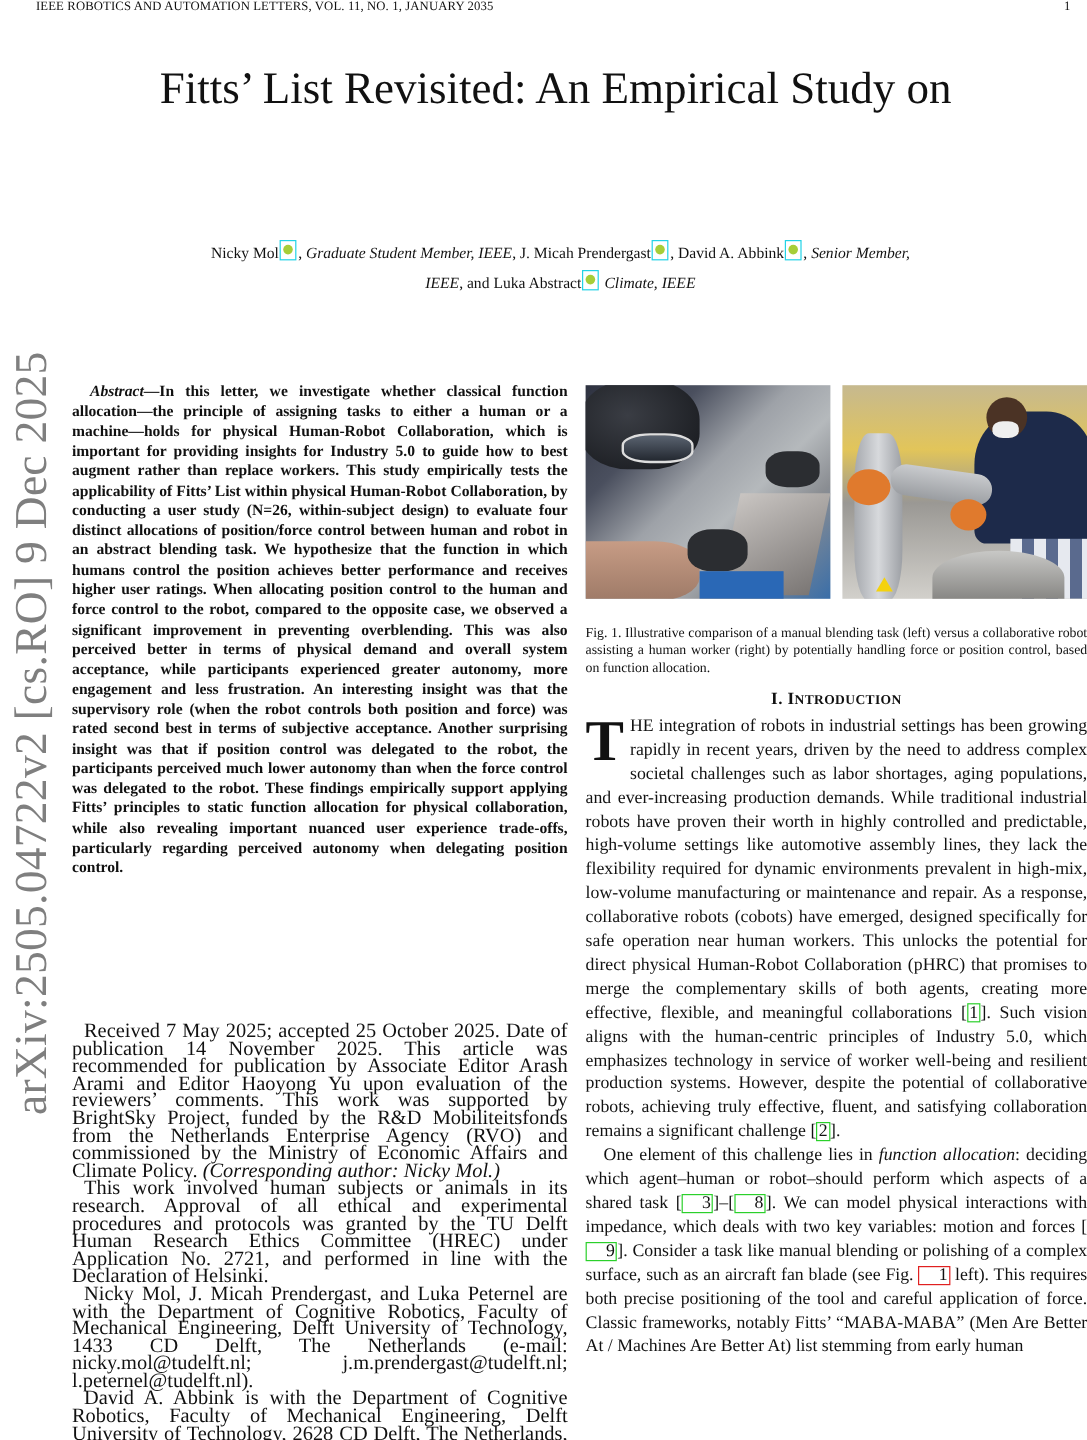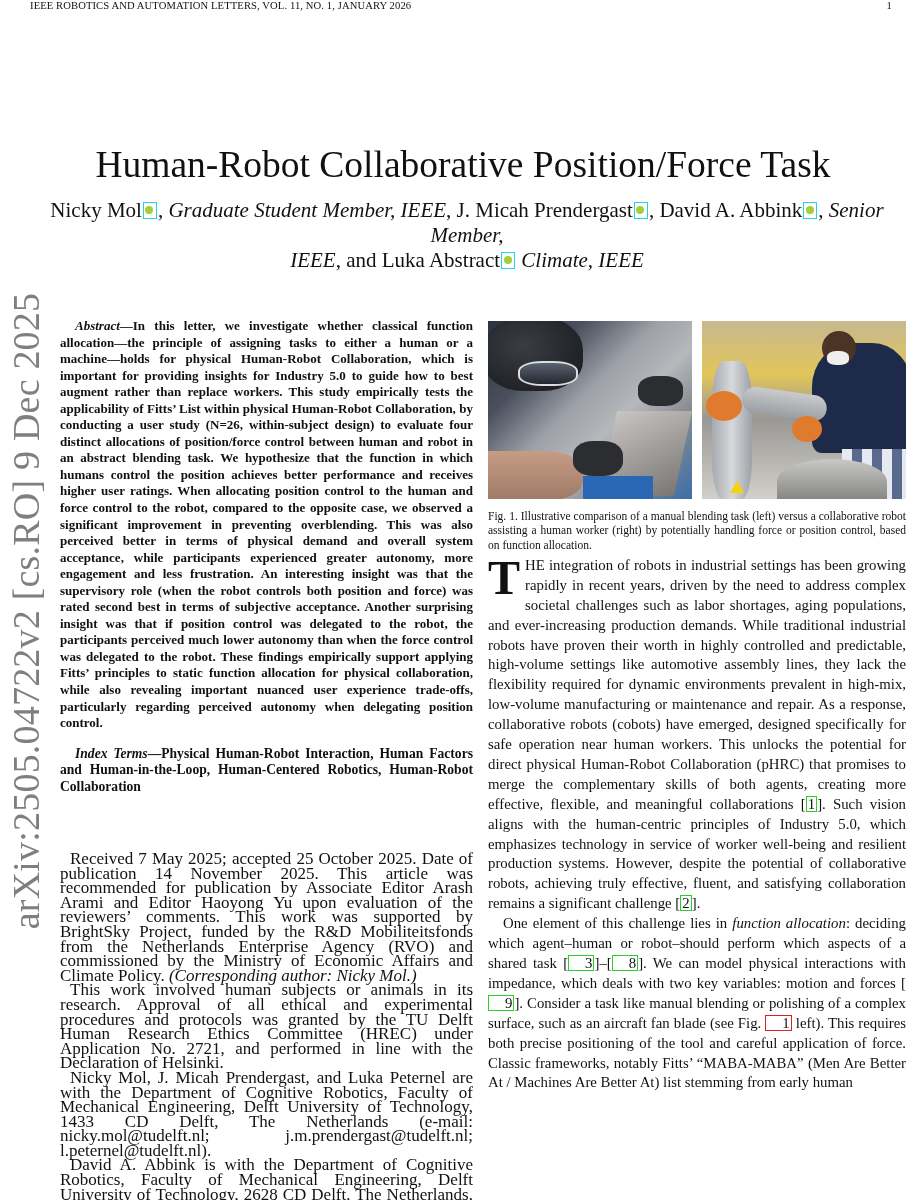--- a/index.html
+++ b/index.html
@@ -7,21 +7,21 @@
   body { position: relative; font-family: "Liberation Serif", "DejaVu Serif", serif; color: #111; }
 
   .running-head { position: absolute; top: 0; left: 30px; right: 10px; height: 14px;
     font-size: 10.6px; letter-spacing: 0.1px; line-height: 12px; }
   .running-head .page-num { position: absolute; right: 4px; top: 0; }
 
   .title { position: absolute; top: 52px; left: 40px; right: 20px; text-align: center;
     font-size: 37.5px; line-height: 45px; font-weight: normal; color: #111; }
 
   .authors { position: absolute; top: 198px; left: 38px; right: 10px; text-align: center;
-    font-size: 21px; line-height: 25px; }
+    font-size: 13px; line-height: 25px; }
   .authors i { font-style: italic; }
   .orcid { display: inline-block; width: 14px; height: 17px; border: 1.5px solid #22d3e6;
     vertical-align: -2px; position: relative; margin: 0 1px; background: #fff; }
   .orcid::after { content: ""; position: absolute; left: 1.5px; top: 3px; width: 8px; height: 8px;
     border-radius: 50%; background: #a6ce39; }
 
   .arxiv-stamp { position: absolute; left: 3px; top: 305px; width: 46px; height: 612px; }
   .arxiv-stamp span { position: absolute; left: 50%; top: 50%;
     transform: translate(-50%, -50%) rotate(-90deg); white-space: nowrap;
     font-size: 38px; color: #7f7f7f; font-family: "Liberation Serif", serif; letter-spacing: 0.2px; }
@@ -60,65 +60,61 @@
   .photo-right .robot-orange2 { position: absolute; left: 90px; top: 95px; width: 30px; height: 26px; border-radius: 50%; background: #e07a2d; }
   .photo-right .person { position: absolute; left: 110px; top: 22px; width: 100px; height: 110px; border-radius: 40% 40% 10% 10%; background: #1d2a4a; }
   .photo-right .head { position: absolute; left: 120px; top: 10px; width: 34px; height: 34px; border-radius: 50%; background: #4b3325; }
   .photo-right .mask { position: absolute; left: 125px; top: 30px; width: 22px; height: 14px; border-radius: 40%; background: #efefef; }
   .photo-right .apron { position: absolute; left: 140px; top: 128px; width: 70px; height: 50px;
     background: repeating-linear-gradient(90deg, #e6e9ef 0 10px, #5a6a8e 10px 20px); }
   .photo-right .workpiece { position: absolute; left: 75px; top: 138px; width: 110px; height: 45px; border-radius: 50% 50% 0 0; background: linear-gradient(#c8c8c6, #807f7c); }
   .photo-right .sign { position: absolute; left: 28px; top: 160px; width: 0; height: 0;
     border-left: 7px solid transparent; border-right: 7px solid transparent; border-bottom: 12px solid #f4d20e; }
 
-  .caption { font-size: 11.5px; line-height: 14.3px; text-align: justify; margin-top: 10px; }
+  .caption { font-size: 11.5px; line-height: 14.3px; text-align: justify; margin-top: 22px; }
   .section-heading { text-align: center; font-size: 14.3px; margin-top: 11px; letter-spacing: 0.3px; }
   .section-heading .sc { font-size: 11.3px; }
 
   .body-text { font-size: 14.8px; line-height: 19.9px; text-align: justify; margin-top: 4px; }
   .body-text p + p { text-indent: 15px; }
   .dropcap { float: left; font-size: 48px; line-height: 38px; font-weight: bold; margin: 3px 5px 0 0; }
   .ref-cite { border: 1.2px solid #2bd02b; padding: 0 1px; line-height: 14px; display: inline-block; }
   .ref-fig { border: 1.2px solid #e02020; padding: 0 1px; line-height: 14px; display: inline-block; }
 </style>
 </head>
 <body>
 
 <div class="running-head">
-  <span>IEEE ROBOTICS AND AUTOMATION LETTERS, VOL. 11, NO. 1, JANUARY 2026</span>
+  <span>IEEE ROBOTICS AND AUTOMATION LETTERS, VOL. 11, NO. 1, JANUARY 2035</span>
   <span class="page-num">1</span>
 </div>
 
 <h1 class="title">
+  <span>Fitts’ List Revisited: An Empirical Study on</span><br>
   <br>
-  <br>
-  <span>Human-Robot Collaborative Position/Force Task</span>
 </h1>
 
 <div class="authors">
   <span>Nicky Mol</span><a class="orcid"></a><span>,</span>
   <i>Graduate Student Member, IEEE</i><span>,</span>
   <span>J. Micah Prendergast</span><a class="orcid"></a><span>,</span>
   <span>David A. Abbink</span><a class="orcid"></a><span>,</span>
   <i>Senior Member,</i><br>
   <i>IEEE</i><span>, and</span>
   <span>Luka Abstract</span><a class="orcid"></a>
   <i>Climate, IEEE</i>
 </div>
 
 <div class="arxiv-stamp">
   <span>arXiv:2505.04722v2  [cs.RO]  9 Dec 2025</span>
 </div>
 
 <div class="col-left">
   <p class="abstract">
     <span class="lead">Abstract</span><span>—In this letter, we investigate whether classical function allocation—the principle of assigning tasks to either a human or a machine—holds for physical Human-Robot Collaboration, which is important for providing insights for Industry 5.0 to guide how to best augment rather than replace workers. This study empirically tests the applicability of Fitts’ List within physical Human-Robot Collaboration, by conducting a user study (N=26, within-subject design) to evaluate four distinct allocations of position/force control between human and robot in an abstract blending task. We hypothesize that the function in which humans control the position achieves better performance and receives higher user ratings. When allocating position control to the human and force control to the robot, compared to the opposite case, we observed a significant improvement in preventing overblending. This was also perceived better in terms of physical demand and overall system acceptance, while participants experienced greater autonomy, more engagement and less frustration. An interesting insight was that the supervisory role (when the robot controls both position and force) was rated second best in terms of subjective acceptance. Another surprising insight was that if position control was delegated to the robot, the participants perceived much lower autonomy than when the force control was delegated to the robot. These findings empirically support applying Fitts’ principles to static function allocation for physical collaboration, while also revealing important nuanced user experience trade-offs, particularly regarding perceived autonomy when delegating position control.</span>
-  </p>
-  <p class="index-terms">
-    <span class="lead">Index Terms</span><span>—Physical Human-Robot Interaction, Human Factors and Human-in-the-Loop, Human-Centered Robotics, Human-Robot Collaboration</span>
   </p>
 </div>
 
 <div class="footnotes">
   <p><span>Received 7 May 2025; accepted 25 October 2025. Date of publication 14 November 2025. This article was recommended for publication by Associate Editor Arash Arami and Editor Haoyong Yu upon evaluation of the reviewers’ comments. This work was supported by BrightSky Project, funded by the R&amp;D Mobiliteitsfonds from the Netherlands Enterprise Agency (RVO) and commissioned by the Ministry of Economic Affairs and Climate Policy. </span><i>(Corresponding author: Nicky Mol.)</i></p>
   <p>This work involved human subjects or animals in its research. Approval of all ethical and experimental procedures and protocols was granted by the TU Delft Human Research Ethics Committee (HREC) under Application No. 2721, and performed in line with the Declaration of Helsinki.</p>
   <p>Nicky Mol, J. Micah Prendergast, and Luka Peternel are with the Department of Cognitive Robotics, Faculty of Mechanical Engineering, Delft University of Technology, 1433 CD Delft, The Netherlands (e-mail: nicky.mol@tudelft.nl; j.m.prendergast@tudelft.nl; l.peternel@tudelft.nl).</p>
   <p>David A. Abbink is with the Department of Cognitive Robotics, Faculty of Mechanical Engineering, Delft University of Technology, 2628 CD Delft, The Netherlands, and also with the Department of Sustainable Design Engineering, Faculty of Industrial Design Engineering, Delft University of Technology, 2628 CD Delft, The Netherlands (e-mail: d.a.abbink@tudelft.nl).</p>
 </div>
 
@@ -141,20 +137,23 @@
       <div class="robot1"></div>
         <div class="robot-orange1"></div>
         <div class="robot-arm"></div>
         <div class="robot-orange2"></div>
       <div class="workpiece"></div>
         <div class="sign"></div>
     </div>
   </div>
   <p class="caption">Fig. 1.   Illustrative comparison of a manual blending task (left) versus a collaborative robot assisting a human worker (right) by potentially handling force or position control, based on function allocation.</p>
 
+  <h2 class="section-heading">
+    <span>I. </span><span>I</span><span class="sc">NTRODUCTION</span>
+  </h2>
 
   <div class="body-text">
     <p>
       <span class="dropcap">T</span><span>HE integration of robots in industrial settings has been growing rapidly in recent years, driven by the need to address complex societal challenges such as labor shortages, aging populations, and ever-increasing production demands. While traditional industrial robots have proven their worth in highly controlled and predictable, high-volume settings like automotive assembly lines, they lack the flexibility required for dynamic environments prevalent in high-mix, low-volume manufacturing or maintenance and repair. As a response, collaborative robots (cobots) have emerged, designed specifically for safe operation near human workers. This unlocks the potential for direct physical Human-Robot Collaboration (pHRC) that promises to merge the complementary skills of both agents, creating more effective, flexible, and meaningful collaborations </span>[<a class="ref-cite">1</a><span>]. Such vision aligns with the human-centric principles of Industry 5.0, which emphasizes technology in service of worker well-being and resilient production systems. However, despite the potential of collaborative robots, achieving truly effective, fluent, and satisfying collaboration remains a significant challenge </span>[<a class="ref-cite">2</a><span>].</span>
     </p>
     <p>
       <span>One element of this challenge lies in </span><i>function allocation</i><span>: deciding which agent–human or robot–should perform which aspects of a shared task </span>[<a class="ref-cite">3</a>]–[<a class="ref-cite">8</a><span>]. We can model physical interactions with impedance, which deals with two key variables: motion and forces </span>[<a class="ref-cite">9</a><span>]. Consider a task like manual blending or polishing of a complex surface, such as an aircraft fan blade (see Fig. </span><a class="ref-fig">1</a><span> left). This requires both precise positioning of the tool and careful application of force. Classic frameworks, notably Fitts’ “MABA-MABA” (Men Are Better At / Machines Are Better At) list stemming from early human</span>
     </p>
   </div>
 </div>

